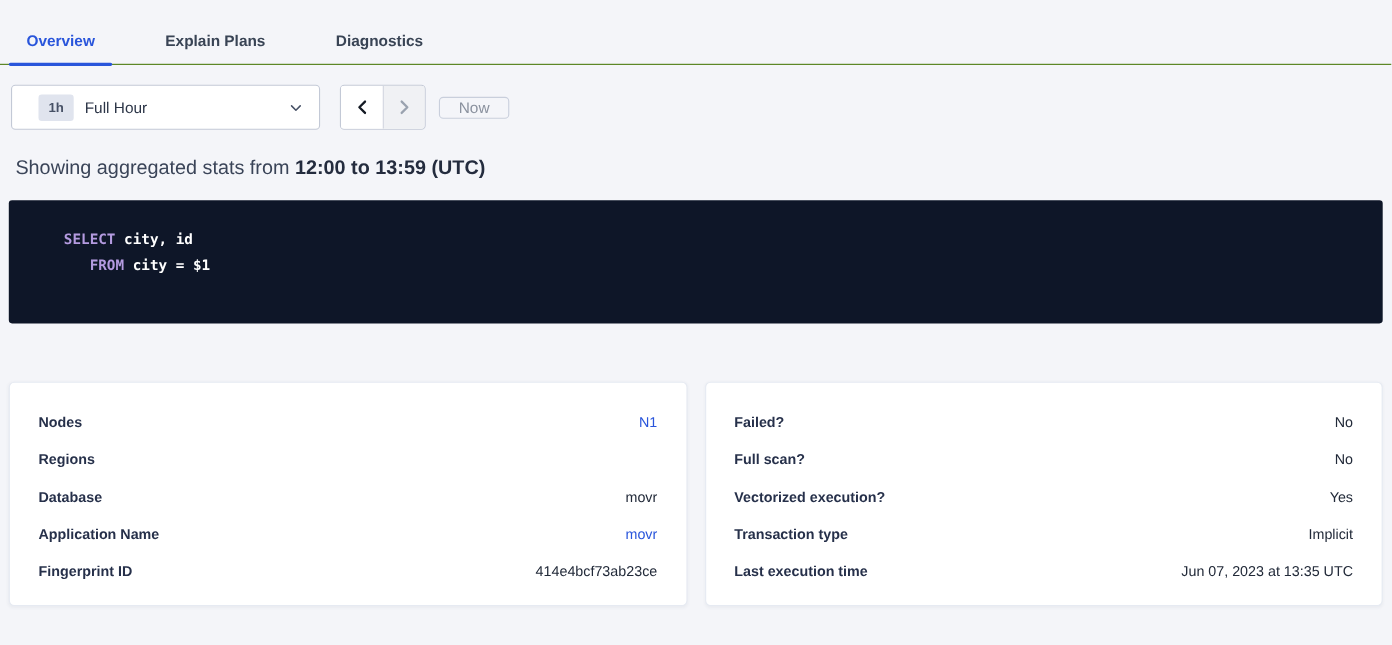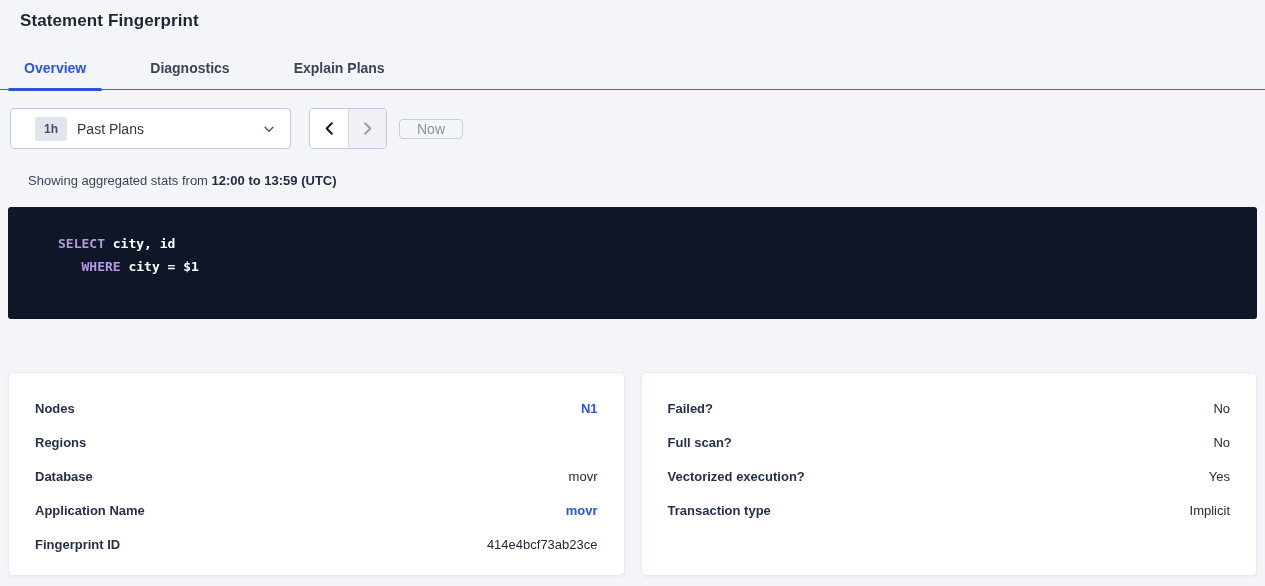--- a/index.html
+++ b/index.html
@@ -80,22 +80,22 @@
     background: transparent;
     border: 1px solid #c9cfdc; border-radius: 4px;
     font-size: 14px; color: #8a919e;
     font-family: inherit;
     display: flex; align-items: center;
     cursor: default;
   }
 
   
   .stats-line {
-    margin: 24px 0 0 28px;
-    font-size: 13px; color: #3a4458;
+    margin: 24px 0 0 14px;
+    font-size: 18px; color: #3a4458;
   }
   .stats-line b { color: #242c3e; font-weight: 700; }
 
   
   .sql-box {
     margin: 19px 8px 0 8px;
     background: #0e1628;
     border-radius: 3px;
     padding: 25px 20px 27px 26px;
     height: 112px;
@@ -122,40 +122,39 @@
     flex: 1;
     height: 204px;
     padding: 18px 26px 0 26px;
   }
   .card-row {
     display: flex; align-items: center; justify-content: space-between;
     height: 34px;
   }
   .card-row .label { font-size: 13px; font-weight: 700; color: #26304a; }
   .card-row .value { font-size: 13px; color: #222a39; text-align: right; }
-  .card-row .value.link { color: #2955db; cursor: pointer; font-weight: bold; }
+  .card-row .value.link { color: #2955db; cursor: pointer; }
 </style>
 </head>
 <body>
 
 <div class="page">
 
-  <div class="page-title">Statement Fingerprint</div>
 
   <div class="tabbar">
     <div class="tab active">Overview</div>
+    <div class="tab">Explain Plans</div>
     <div class="tab">Diagnostics</div>
-    <div class="tab">Explain Plans</div>
   </div>
 
   <div class="controls">
 
     <div class="time-dropdown">
       <span class="time-badge">1h</span>
-      <span class="time-label">Past Plans</span>
+      <span class="time-label">Full Hour</span>
       <svg class="chev-down" viewBox="0 0 16 16" fill="none">
         <path d="M3.5 6l4.5 4.5L12.5 6" stroke="#475166" stroke-width="1.6" stroke-linecap="round" stroke-linejoin="round"></path>
       </svg>
     </div>
 
     <div class="range-arrows">
       <div class="arrow-btn">
         <svg width="15" height="15" viewBox="0 0 16 16" fill="none">
           <path d="M10.5 2.5L5 8l5.5 5.5" stroke="#141a24" stroke-width="2.2" stroke-linecap="round" stroke-linejoin="round"></path>
         </svg>
@@ -167,21 +166,21 @@
       </div>
     </div>
 
     <button class="now-btn">Now</button>
   </div>
 
   <div class="stats-line"><span>Showing aggregated stats from </span><b>12:00 to 13:59 (UTC)</b></div>
 
   <div class="sql-box">
     <div class="sql-line"><span></span><span class="kw">SELECT</span><span> city, id</span></div>
-    <div class="sql-line"><span>   </span><span class="kw">WHERE</span><span> city = $1</span></div>
+    <div class="sql-line"><span>   </span><span class="kw">FROM</span><span> city = $1</span></div>
   </div>
 
   <div class="cards">
 
     <div class="card">
       <div class="card-row">
         <span class="label">Nodes</span>
         <span class="value link">N1</span>
       </div>
       <div class="card-row">
@@ -212,17 +211,21 @@
         <span class="value">No</span>
       </div>
       <div class="card-row">
         <span class="label">Vectorized execution?</span>
         <span class="value">Yes</span>
       </div>
       <div class="card-row">
         <span class="label">Transaction type</span>
         <span class="value">Implicit</span>
       </div>
+      <div class="card-row">
+        <span class="label">Last execution time</span>
+        <span class="value">Jun 07, 2023 at 13:35 UTC</span>
+      </div>
     </div>
 
   </div>
 
 </div>
 
 </body></html>

